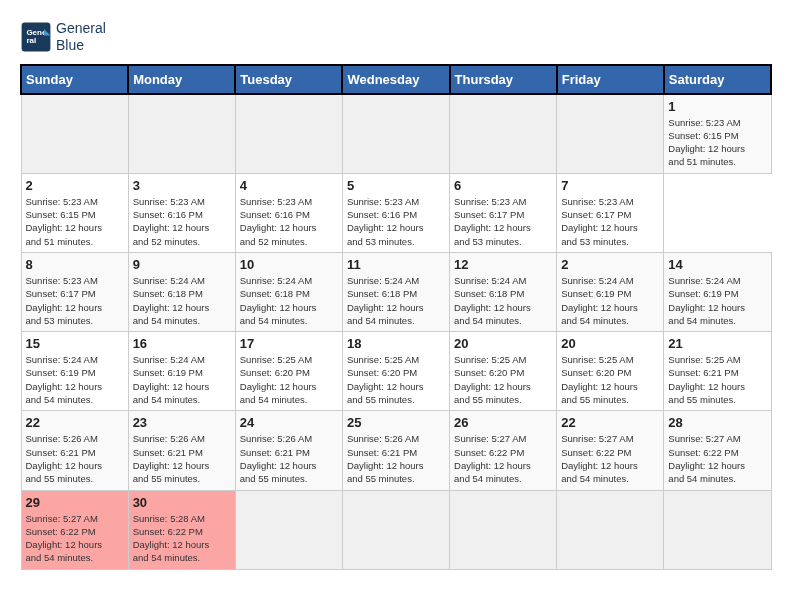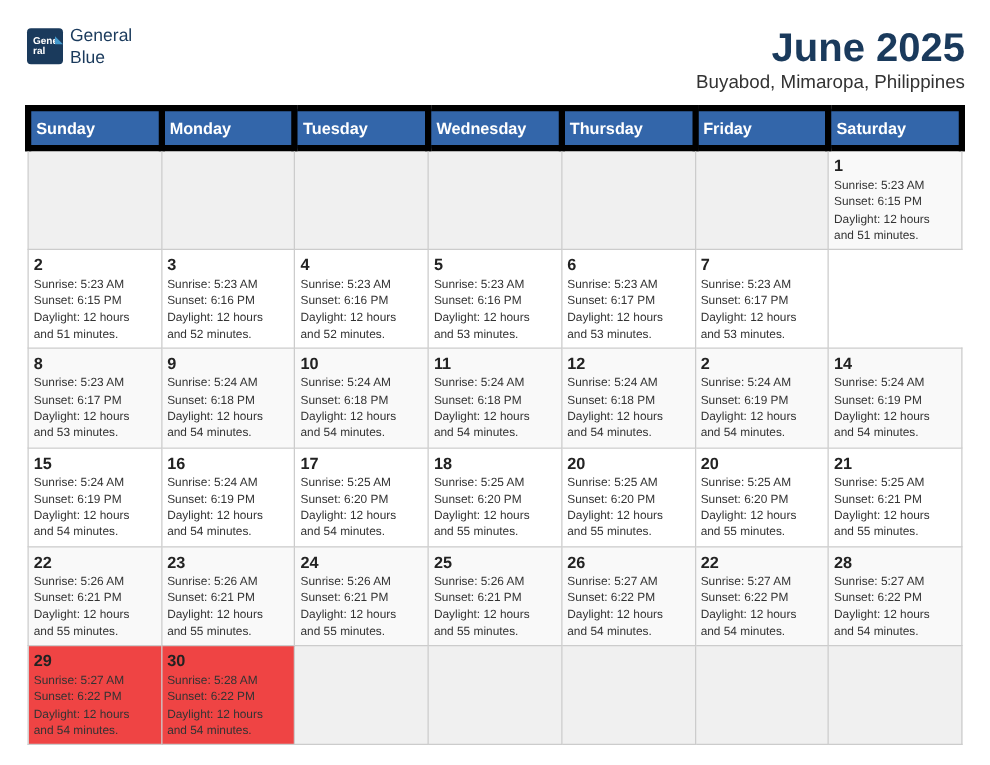--- a/index.html
+++ b/index.html
@@ -48,21 +48,21 @@
       border-collapse: collapse;
       font-size: 10.5px;
     }
     thead tr th {
       background-color: #3366aa;
       color: #fff;
       padding: 6px 4px;
       text-align: left;
       font-size: 13px;
       font-weight: bold;
-      border: 5px solid #000000;
+      border: 2px solid #000000;
     }
     tbody tr td {
       border: 1px solid #ccc;
       vertical-align: top;
       padding: 4px;
       width: calc(100% / 7);
       min-height: 80px;
       background: #fff;
     }
     tbody tr:nth-child(odd) td {
@@ -80,44 +80,40 @@
       color: #333;
       line-height: 1.4;
     }
     .empty-cell {
       background: #f0f0f0 !important;
     }
     tbody tr:last-child td {
       background: #f0f0f0;
     }
     tbody tr:last-child td.has-data {
-      background: #ef4444;
+      background: #fca5a5;
       margin-top: 18px;
     }
   </style>
 </head>
 <body>
 
 <div class="header-area">
   <div class="logo">
     <svg class="logo-icon" viewBox="0 0 40 40">
       <rect x="2" y="2" width="36" height="36" rx="4" fill="#1a3a5c"></rect>
       <text x="8" y="18" font-size="10" fill="white" font-family="Arial" font-weight="bold">Gene</text>
       <text x="8" y="28" font-size="10" fill="white" font-family="Arial" font-weight="bold">ral</text>
       <polygon points="30,10 38,18 30,18" fill="#4499cc"></polygon>
     </svg>
     <div class="logo-text">
       <div>General</div>
       <div>Blue</div>
     </div>
   </div>
-  <div class="title-area">
-    <div class="month-title">June 2025</div>
-    <div class="subtitle">Buyabod, Mimaropa, Philippines</div>
-  </div>
 </div>
 
 <table>
   <thead>
     <tr id="header-row">
     <th>Sunday</th>
         <th>Monday</th>
         <th>Tuesday</th>
         <th>Wednesday</th>
         <th>Thursday</th>

